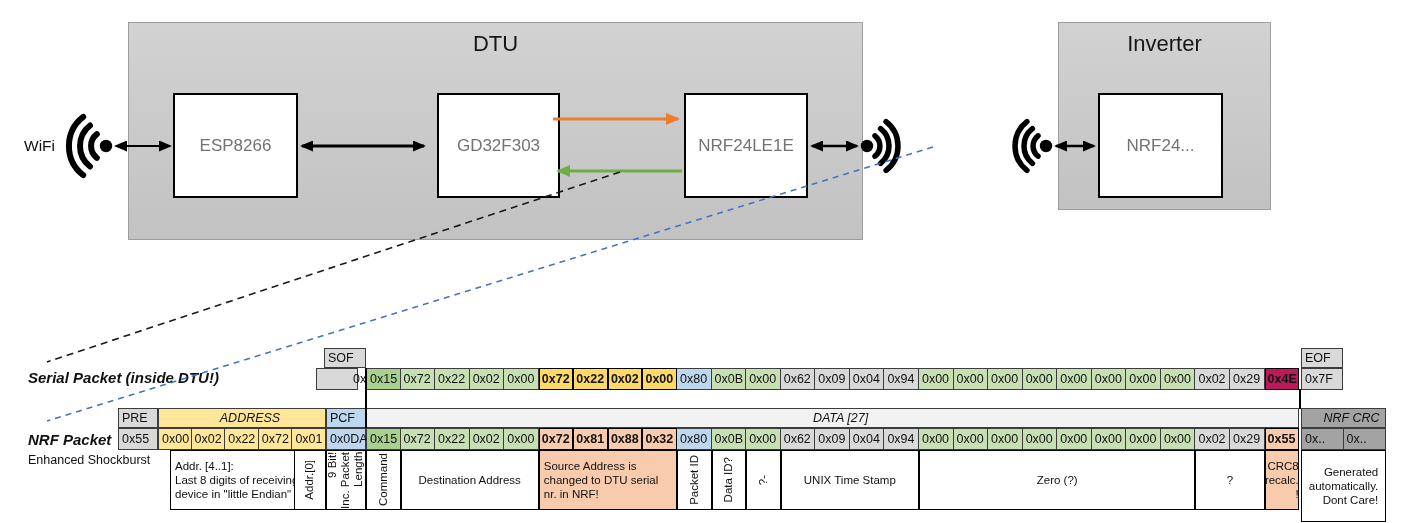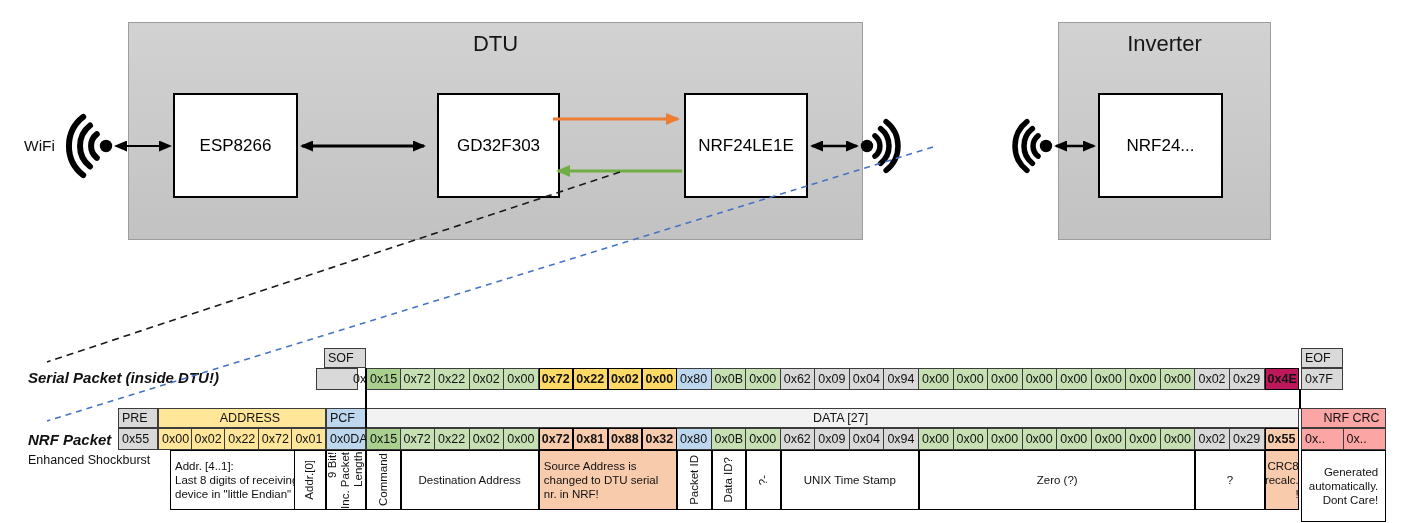--- a/index.html
+++ b/index.html
@@ -4,53 +4,53 @@
 <style>
   html,body{margin:0;padding:0;background:#fff;}
   #stage{position:relative;width:1406px;height:523px;background:#fff;overflow:hidden;
          font-family:"Liberation Sans",sans-serif;}
   
   .block{position:absolute;background:linear-gradient(180deg,#d2d2d2,#c2c2c2);
          border:1px solid #9d9d9d;box-sizing:border-box;}
   .blocktitle{position:absolute;top:8px;left:0;width:100%;text-align:center;
               font-size:22px;color:#161616;}
   .chip{position:absolute;background:#fff;border:2px solid #000;box-sizing:border-box;
-        display:flex;align-items:center;justify-content:center;font-size:17px;color:#000000;}
+        display:flex;align-items:center;justify-content:center;font-size:17px;color:#737373;}
   #wifi-label{position:absolute;left:24px;top:137px;font-size:15.5px;color:#111;}
   
   .plabel{position:absolute;font-size:15px;font-weight:700;font-style:italic;color:#111;}
   .sublabel{position:absolute;font-size:12.5px;color:#111;}
   
   .cell{position:absolute;box-sizing:border-box;border:1px solid #3c3c3c;background:#fff;
         font-size:12.5px;color:#111;display:flex;align-items:center;padding-left:3px;
         white-space:nowrap;}
-  .center{justify-content:center;padding-left:16px;}
+  .center{justify-content:center;padding-left:16px;font-style:italic;}
   .bold{font-weight:700;outline:1.5px solid #000;outline-offset:-1.5px;z-index:2;}
   .gray{background:#D9D9D9;} .lgray{background:#F2F2F2;}
   .green{background:#C6E0B4;} .greend{background:#A9D08E;}
   .gold{background:#FFD966;} .goldd{background:#be185d;} .yellow{background:#FFE699;}
-  .blue{background:#BDD7EE;} .blued{background:#fca5a5;}
+  .blue{background:#BDD7EE;} .blued{background:#a3a3a3;}
   .salmon{background:#F8CBAD;}
   .ann{border:1.5px solid #000;font-size:11.5px;line-height:1.24;white-space:pre-line;
        display:flex;align-items:center;justify-content:center;text-align:right;padding:0 2px;}
   .ann.alignleft{justify-content:flex-start;text-align:left;padding-left:4px;}
   .vspan{writing-mode:vertical-rl;transform:rotate(180deg);white-space:pre-line;
          font-size:11.5px;line-height:1.15;}
   .conn{position:absolute;background:#000;z-index:3;}
   #overlay{position:absolute;left:0;top:0;pointer-events:none;z-index:4;}
 </style>
 </head>
 <body>
 
 <div id="stage">
 
   <div class="block" style="left:128px;top:22px;width:735px;height:218px;">
     <div class="blocktitle">DTU</div>
   </div>
-  <div class="block" style="left:1058px;top:22px;width:213px;height:218px;">
+  <div class="block" style="left:1058px;top:22px;width:213px;height:188px;">
     <div class="blocktitle">Inverter</div>
   </div>
 
   <div class="chip" style="left:173px;top:93px;width:125px;height:105px;">
       <span>ESP8266</span>
     </div>
   <div class="chip" style="left:428px;top:93px;width:123px;height:105px;margin-left:9px;">
       <span>GD32F303</span>
     </div>
   <div class="chip" style="left:684px;top:93px;width:124px;height:105px;">

